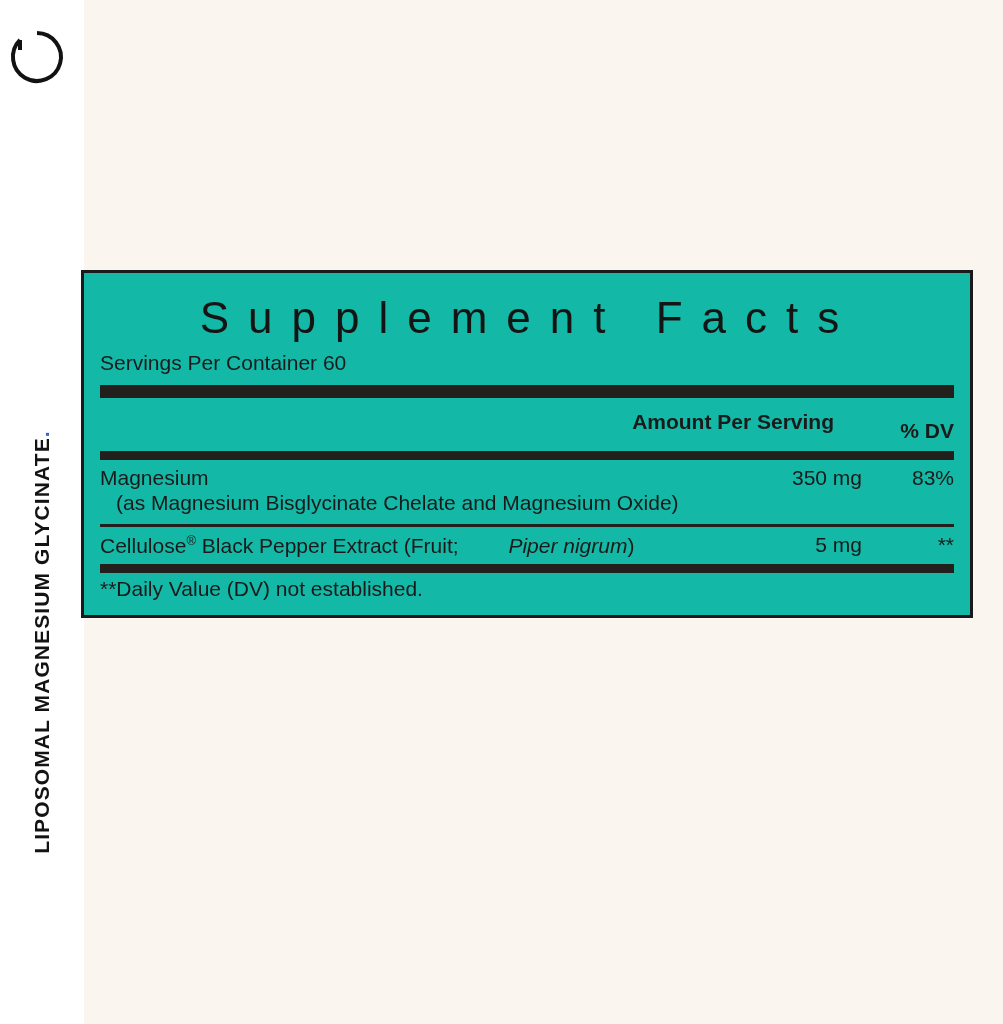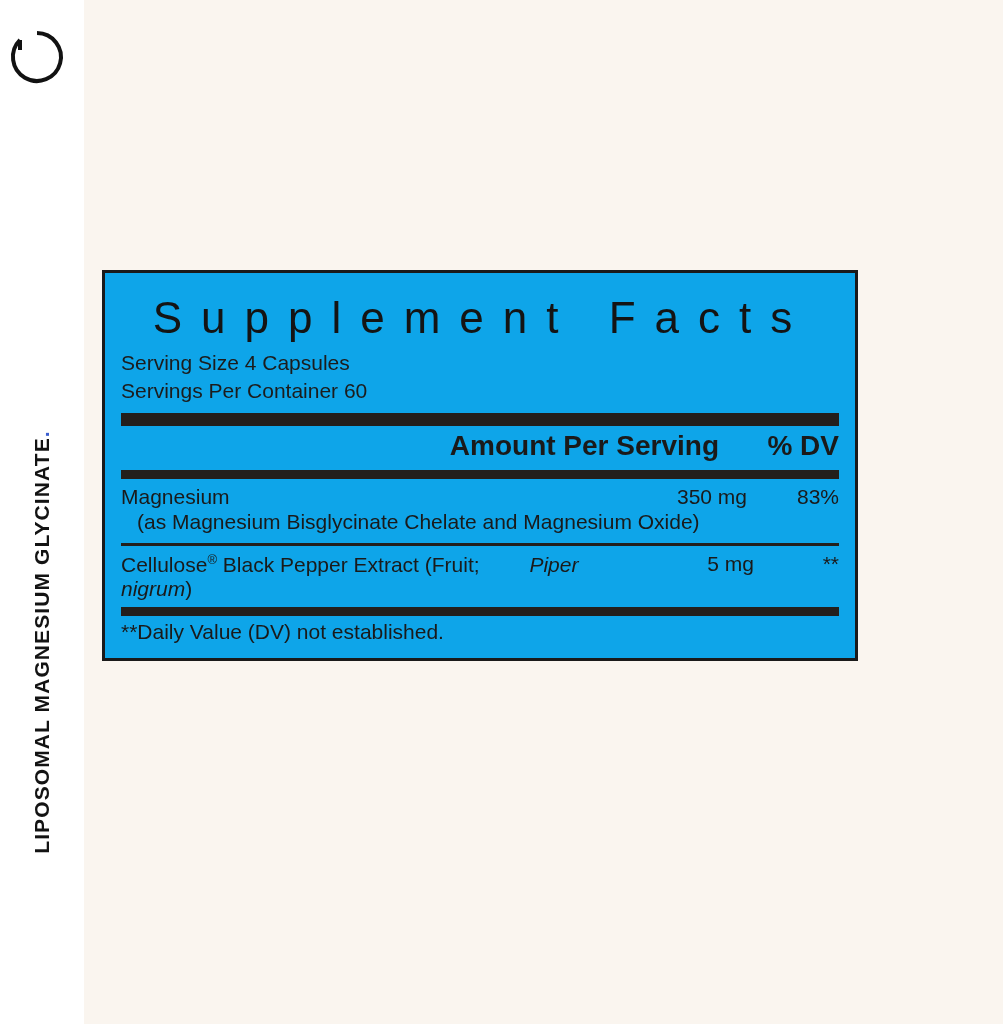--- a/index.html
+++ b/index.html
@@ -55,26 +55,26 @@
     font-weight: 700;
     color: #131313;
   }
   .brand-dot {
     color: #3c5fd0;
   }
 
   
   .facts-panel {
     position: absolute;
-    left: 102px;
+    left: 81px;
     top: 270px;
-    width: 756px;
+    width: 892px;
     box-sizing: border-box;
     border: 3px solid #1a1a1a;
-    background: #0ea5e9;
+    background: #14b8a6;
     padding: 10px 16px 14px 16px;
   }
   .facts-title {
     font-size: 44px;
     font-weight: 400;
     letter-spacing: 19px;
     text-align: center;
     line-height: 1.22;
     padding: 8px 0 4px 4px;
     color: #141414;
@@ -97,30 +97,31 @@
   }
   .rule-thin {
     height: 3px;
     background: #231f1c;
     margin: 6px 0 0 0;
   }
   .hdr-row {
     display: flex;
     align-items: center;
     justify-content: flex-end;
-    font-size: 28px;
+    font-size: 21px;
     font-weight: 700;
     padding: 4px 0 2px 0;
   }
   .hdr-amount {
     margin-right: 38px;
   }
   .hdr-dv {
     width: 82px;
     text-align: right;
+    margin-top: 17px;
   }
   .nutrient-row {
     display: flex;
     align-items: flex-start;
     font-size: 21px;
     padding: 6px 0 0 0;
   }
   .nutrient-name {
     flex: 1 1 auto;
   }
@@ -182,21 +183,20 @@
   </div>
 
   <div class="vertical-brand">
     <div class="vertical-brand-text"><span>LIPOSOMAL MAGNESIUM GLYCINATE</span><span class="brand-dot">.</span></div>
   </div>
 
   <div class="facts-panel">
 
     <div class="facts-title">Supplement Facts</div>
 
-    <div class="serving-line">Serving Size 4 Capsules</div>
     <div class="serving-line">Servings Per Container 60</div>
 
     <div class="rule-thick"></div>
 
     <div class="hdr-row">
       <div class="hdr-amount">Amount Per Serving</div>
       <div class="hdr-dv">% DV</div>
     </div>
 
     <div class="rule-medium"></div>

